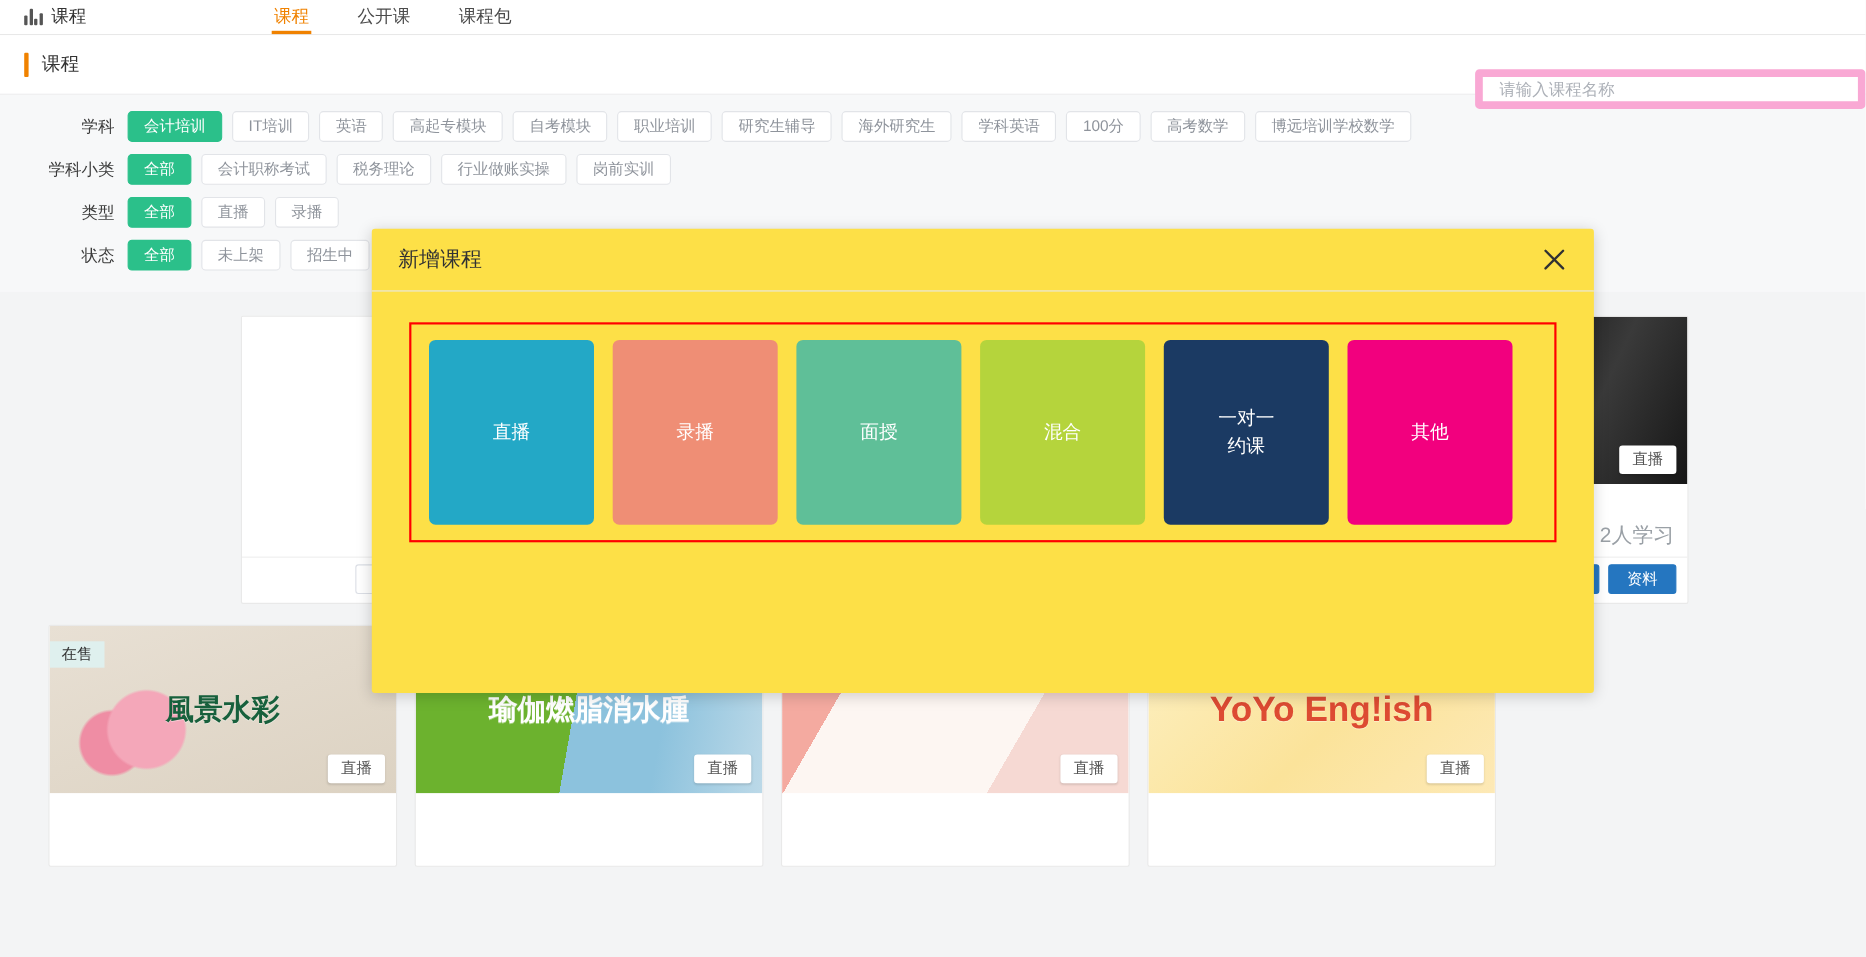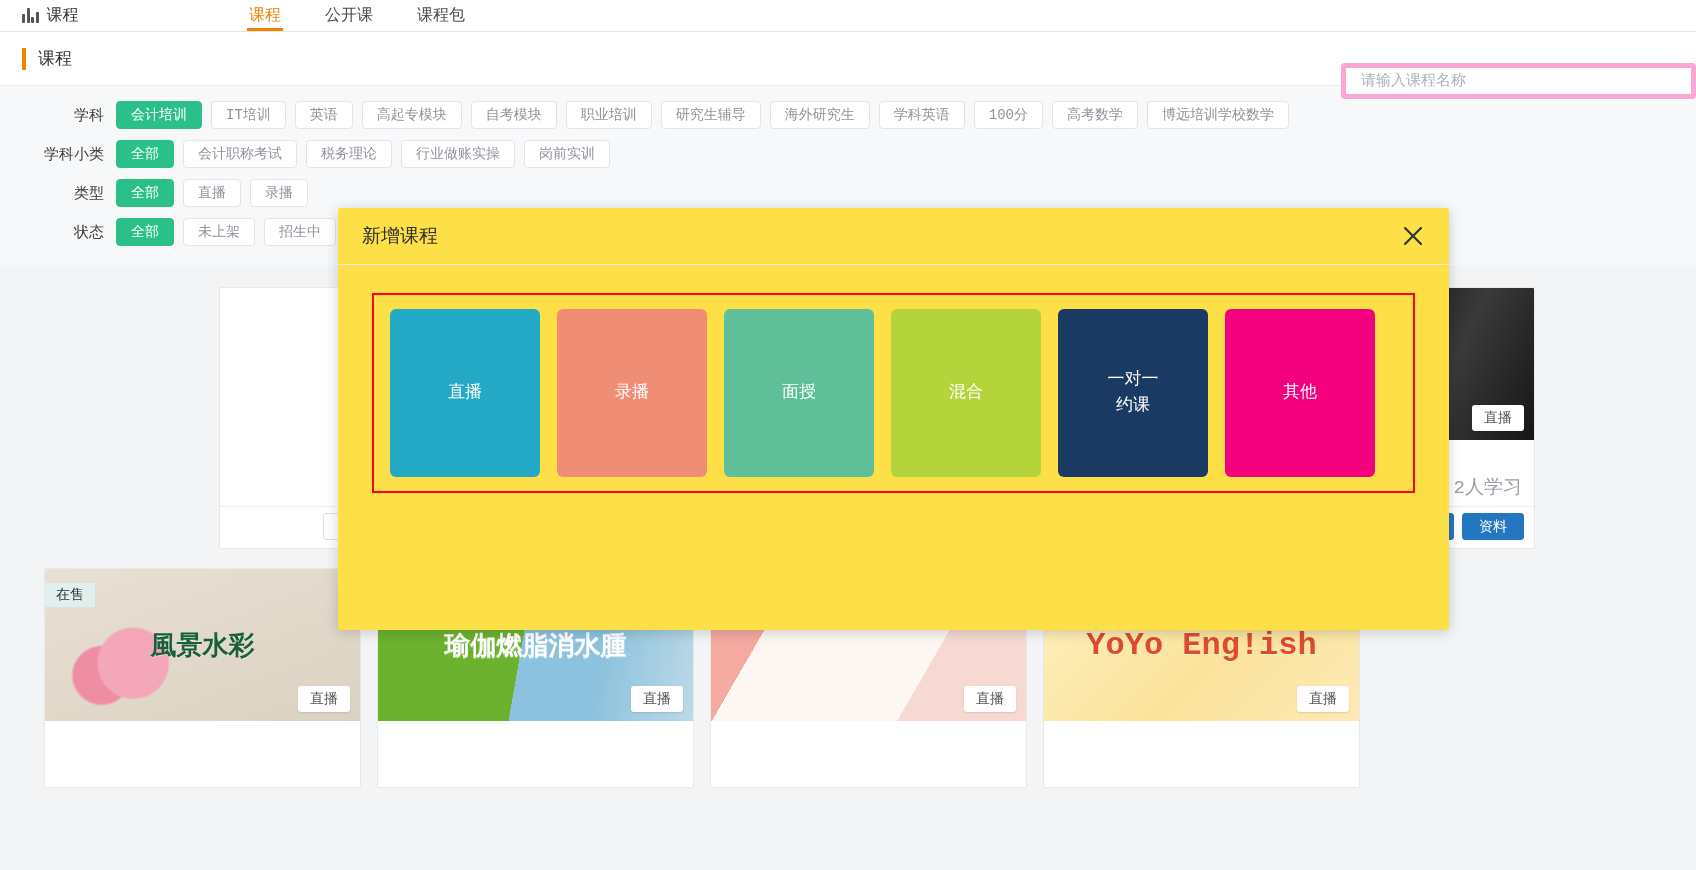--- a/index.html
+++ b/index.html
@@ -3,21 +3,21 @@
 <meta charset="utf-8">
 <style>
   html,body{margin:0;padding:0;}
   body{
     width:1696px;height:870px;overflow:hidden;
     background:#ffffff;
     font-family:"Liberation Sans","DejaVu Sans",sans-serif;
     font-size:15px;color:#444;
     -webkit-font-smoothing:antialiased;
   }
-  .app{position:relative;width:1696px;height:870px;font-family:Liberation Mono, monospace;}
+  .app{position:relative;width:1696px;height:870px;}
 
   
   .topbar{
     position:relative;height:31px;background:#fff;
     border-bottom:1px solid #e6e6e6;
     display:flex;align-items:center;
   }
   .brand{display:flex;align-items:center;gap:8px;padding-left:22px;width:160px;}
   .brand-icon{display:inline-flex;align-items:flex-end;gap:1.5px;height:15px;}
   .brand-icon i{display:block;width:3px;background:#555;border-radius:1px;}
@@ -38,21 +38,21 @@
 
   
   .page-head{
     position:relative;height:53px;background:#fff;display:flex;align-items:center;
   }
   .page-title-wrap{display:flex;align-items:center;padding-left:22px;}
   .page-title-bar{width:4px;height:22px;background:#f08200;margin-right:12px;border-radius:1px;}
   .page-title{font-size:17px;color:#333;}
   .search-box{
     position:absolute;right:0px;top:63px;width:355px;height:36px;
-    border:5px solid #f9a8d4;border-radius:4px;background:#fff;
+    border:7px solid #f9a8d4;border-radius:4px;background:#fff;
     display:flex;align-items:center;box-sizing:border-box;
   }
   .search-box input{
     border:0;outline:0;width:100%;height:100%;background:transparent;
     font-size:15px;color:#606266;padding:0 15px;box-sizing:border-box;
     font-family:inherit;
   }
   .search-box input::placeholder{color:#adb1b8;}
 
   

